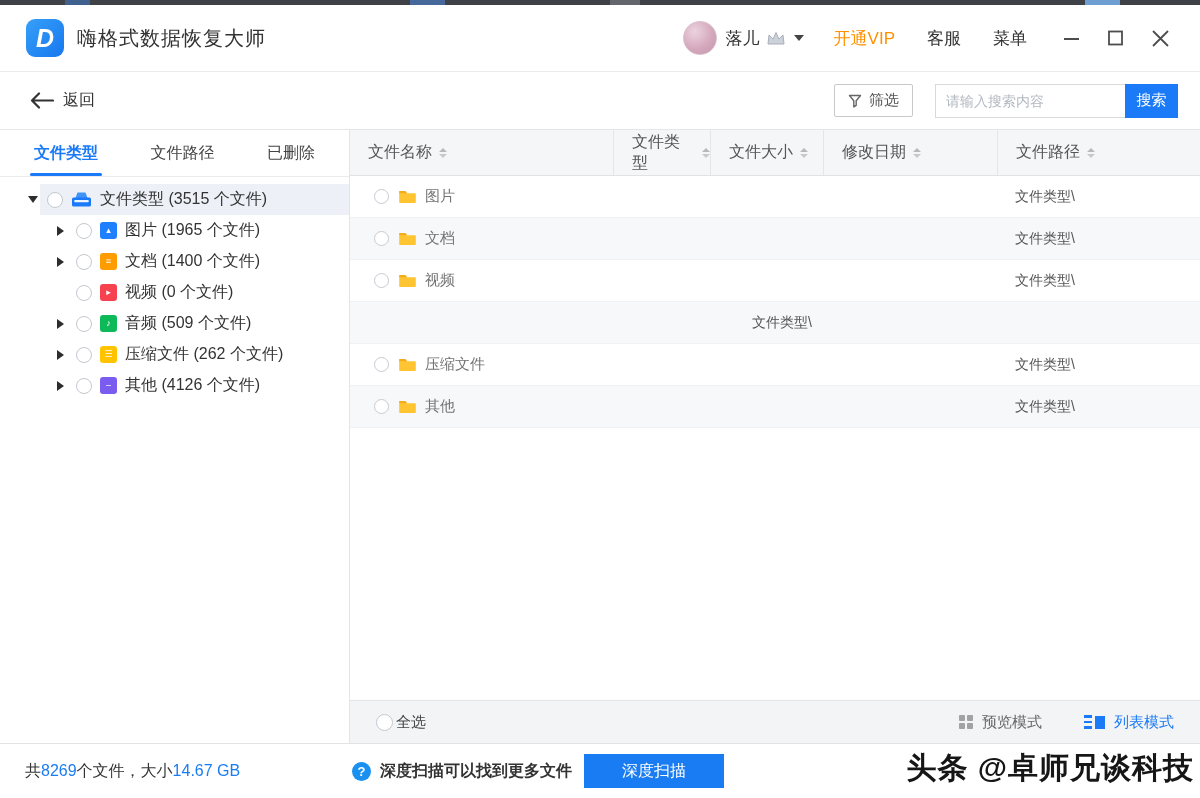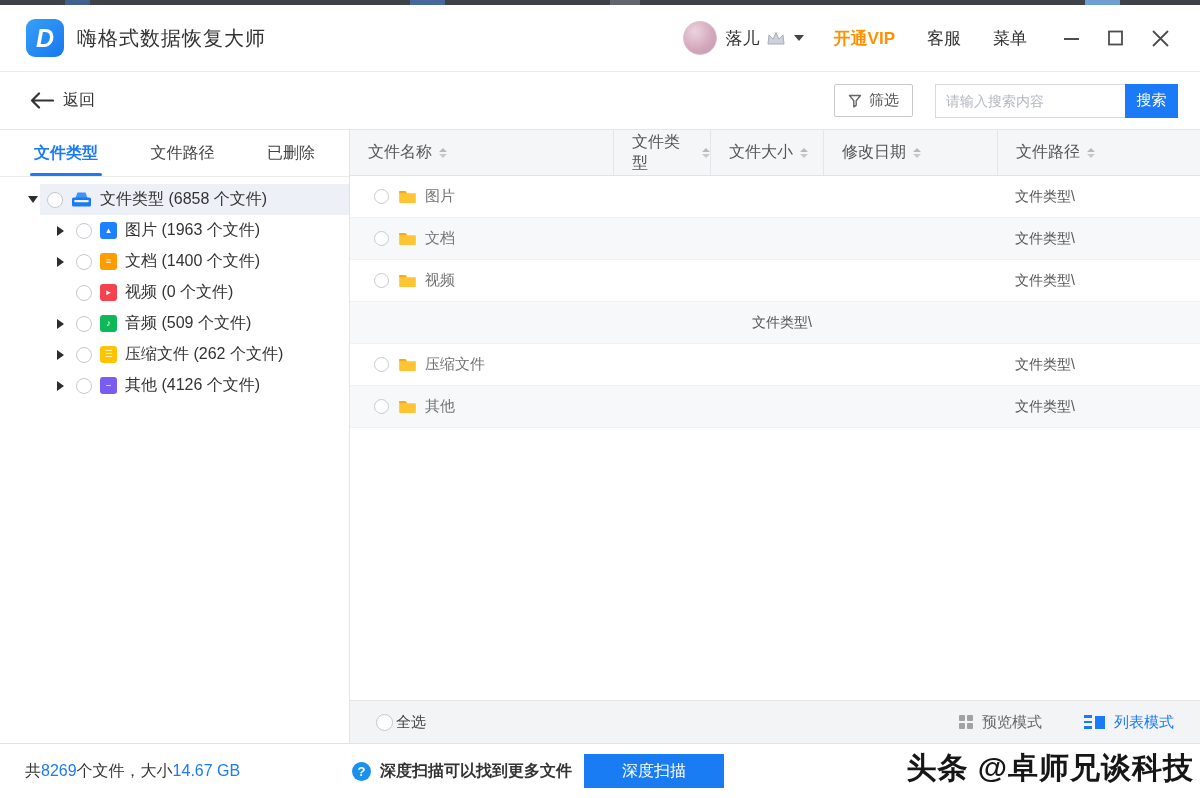--- a/index.html
+++ b/index.html
@@ -12,21 +12,21 @@
 
   
   .titlebar { height:67px; display:flex; align-items:center; padding:0 30px 0 26px; background:#fff; border-bottom:1px solid #ececec; }
   .logo { width:38px; height:38px; border-radius:9px; background:linear-gradient(135deg,#36a0f8,#1877ef); color:#fff; font-weight:bold; font-style:italic; font-size:25px; display:flex; align-items:center; justify-content:center; flex:none; }
   .app-title { font-size:20px; color:#333; margin-left:13px; letter-spacing:1px; }
   .tb-spacer { flex:1; }
   .avatar { width:34px; height:34px; border-radius:50%; background:radial-gradient(circle at 34% 30%,#ecd3de 0%,#d5a9bd 55%,#c395ab 100%); border:1px solid #d9c2cd; flex:none; }
   .username { font-size:17px; color:#333; margin-left:9px; }
   .crown { margin-left:6px; display:flex; }
   .caret-down { width:0; height:0; border-left:5px solid transparent; border-right:5px solid transparent; border-top:6px solid #444; margin-left:8px; }
-  .vip { color:#ff9100; font-size:17px; font-weight:bold; margin-left:30px; cursor:pointer; }
+  .vip { color:#ff9100; font-size:17px; font-weight:normal; margin-left:30px; cursor:pointer; }
   .tb-link { font-size:17px; color:#333; margin-left:32px; cursor:pointer; }
   .winbtns { display:flex; align-items:center; margin-left:36px; gap:26px; }
   .winbtn { display:flex; align-items:center; justify-content:center; cursor:pointer; }
 
   
   .toolbar { height:58px; display:flex; align-items:center; padding:0 22px 0 30px; border-bottom:1px solid #e6e6e6; background:#fff; }
   .back { display:flex; align-items:center; gap:9px; cursor:pointer; }
   .back-label { font-size:16px; color:#333; }
   .filter-btn { display:flex; align-items:center; gap:7px; border:1px solid #c9c9c9; border-radius:2px; height:33px; padding:0 13px; color:#555; font-size:15px; background:#fff; cursor:pointer; }
   .search-box { display:flex; margin-left:22px; }
@@ -187,34 +187,34 @@
             </span>
           <span class="row-body">
             <span class="radio"></span>
             <span class="dev-icon">
               <svg width="21" height="17" viewBox="0 0 21 17">
                 <path d="M4.5 7 L6.5 1.5 h8 l2 5.5 z" fill="#3f93f9"></path>
                 <rect x="1" y="6.5" width="19" height="9" rx="1.6" fill="#1a7af8"></rect>
                 <rect x="3.2" y="9" width="14.6" height="2.2" rx="1" fill="#ffffff" opacity="0.92"></rect>
               </svg>
             </span>
-            <span class="tree-label">文件类型 (6858 个文件)</span>
+            <span class="tree-label">文件类型 (3515 个文件)</span>
           </span>
         </div>
 
   <div class="tree-row">
     <span class="caret child-caret">
               <i class="tri-right"></i>
             </span>
     <span class="row-body">
       <span class="radio"></span>
       <span class="ficon" style="background: rgb(30, 128, 255);">
                 <span class="glyph">▴</span>
               </span>
-      <span class="tree-label">图片 (1963 个文件)</span>
+      <span class="tree-label">图片 (1965 个文件)</span>
     </span>
   </div>
 
   <div class="tree-row">
     <span class="caret child-caret">
               <i class="tri-right"></i>
             </span>
     <span class="row-body">
       <span class="radio"></span>
       <span class="ficon" style="background: rgb(255, 156, 0);">

